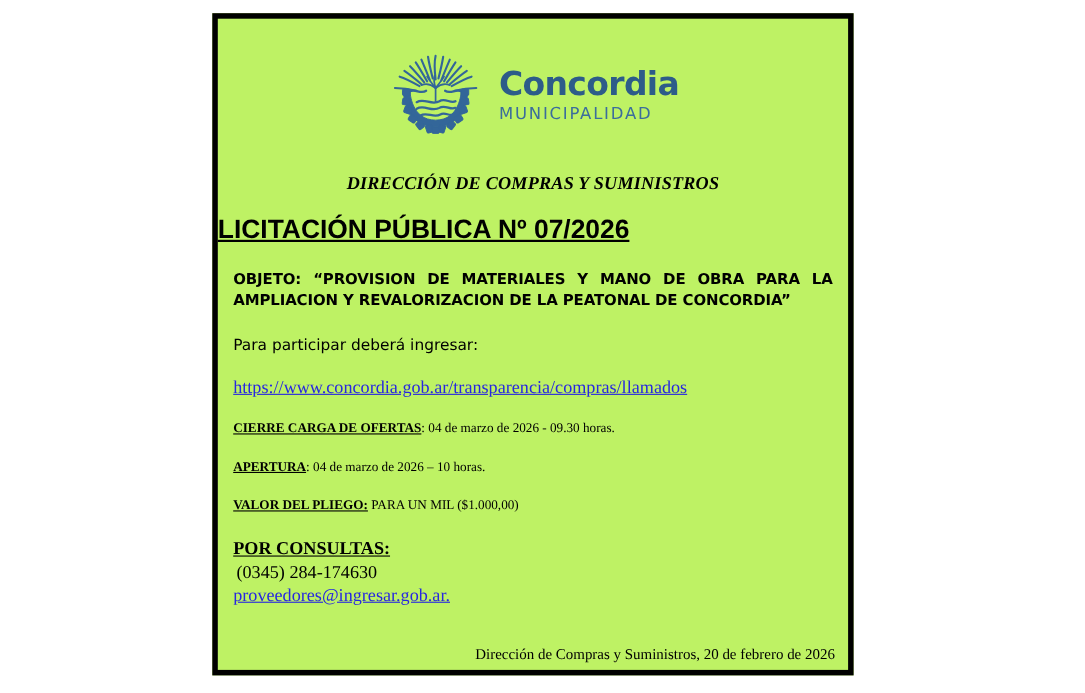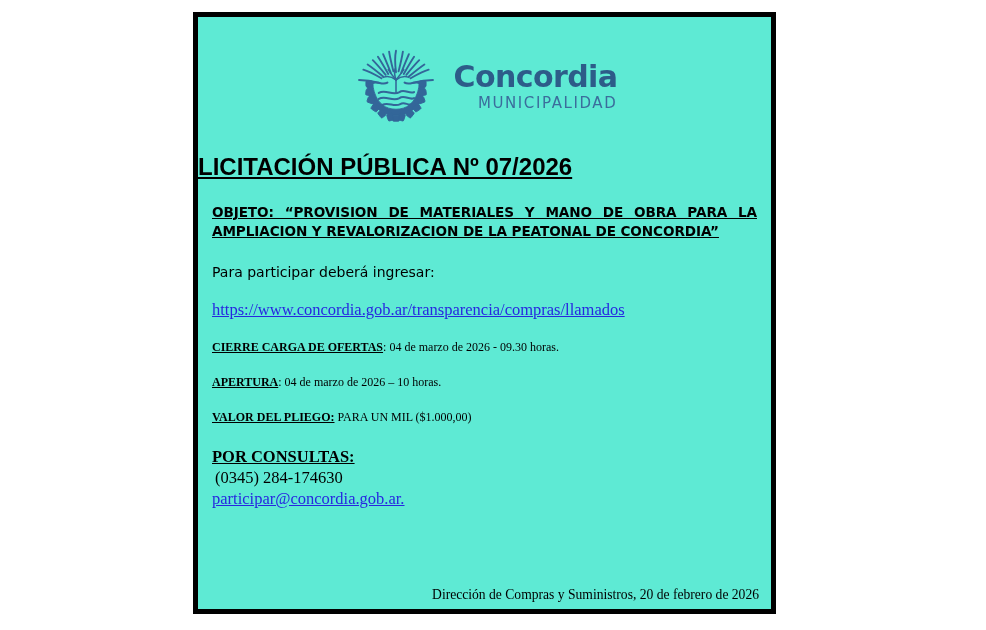--- a/index.html
+++ b/index.html
@@ -15,21 +15,21 @@
     color: #000000;
   }
 
   .page-frame {
     position: absolute;
     left: 193px;
     top: 12px;
     width: 583px;
     height: 602px;
     border: 5px solid #000000;
-    background: #5eead4;
+    background: #bef264;
     box-sizing: border-box;
   }
 
   .page-inner {
     position: absolute;
     left: 0; top: 0; right: 0; bottom: 0;
     padding: 0;
   }
 
   
@@ -60,21 +60,20 @@
     letter-spacing: -0.6px;
     color: #2d5c89;
     margin-bottom: 4px;
   }
   .brand-sub {
     font-family: "DejaVu Sans", sans-serif;
     font-weight: normal;
     font-size: 15px;
     letter-spacing: 1.6px;
     color: #3b6d9c;
-    text-align: right;
   }
 
   
   .dept-title {
     text-align: center;
     font-family: "Liberation Serif", serif;
     font-style: italic;
     font-weight: bold;
     font-size: 16.5px;
     letter-spacing: 0.2px;
@@ -94,21 +93,20 @@
     padding: 0 14px 0 14px;
   }
   .objeto {
     font-family: "DejaVu Sans", sans-serif;
     font-weight: bold;
     font-size: 13.6px;
     line-height: 1.42;
     text-align: justify;
     margin-top: 22px;
     letter-spacing: -0.1px;
-    text-decoration: underline;
   }
   .lead-line {
     font-family: "DejaVu Sans", sans-serif;
     font-size: 14px;
     margin-top: 22px;
   }
   .link {
     color: #2727e0;
     text-decoration: underline;
     font-family: "Liberation Serif", serif;
@@ -220,20 +218,21 @@
             <rect x="46" y="84" width="8" height="7" rx="1.4"></rect>
           </g>
         </g>
       </svg>
       <div class="brand-text">
         <div class="brand-name">Concordia</div>
         <div class="brand-sub">MUNICIPALIDAD</div>
       </div>
     </div>
 
+    <div class="dept-title">DIRECCIÓN DE COMPRAS Y SUMINISTROS</div>
     <div class="main-title">
       <span class="u">LICITACIÓN PÚBLICA Nº 07/2026</span>
     </div>
 
     <div class="body-area">
 
       <div class="objeto">OBJETO: “PROVISION DE MATERIALES Y MANO DE OBRA PARA LA AMPLIACION Y REVALORIZACION DE LA PEATONAL DE CONCORDIA”</div>
 
       <div class="lead-line">Para participar deberá ingresar:</div>
 
@@ -246,18 +245,18 @@
       <div class="info-line">
         <span class="lbl">APERTURA</span><span>:</span><span> 04 de marzo de 2026 – 10  horas.</span>
       </div>
 
       <div class="info-line">
         <span class="lbl">VALOR DEL PLIEGO:</span><span> PARA UN MIL ($1.000,00)</span>
       </div>
 
       <div class="consultas-head">POR CONSULTAS:</div>
       <div class="phone-line">(0345) 284-174630</div>
-      <a class="email-link">participar@concordia.gob.ar.</a>
+      <a class="email-link">proveedores@ingresar.gob.ar.</a>
     </div>
 
     <div class="footer-line">Dirección de Compras y Suministros, 20 de febrero de 2026</div>
   </div>
 </div>
 
 </body></html>

